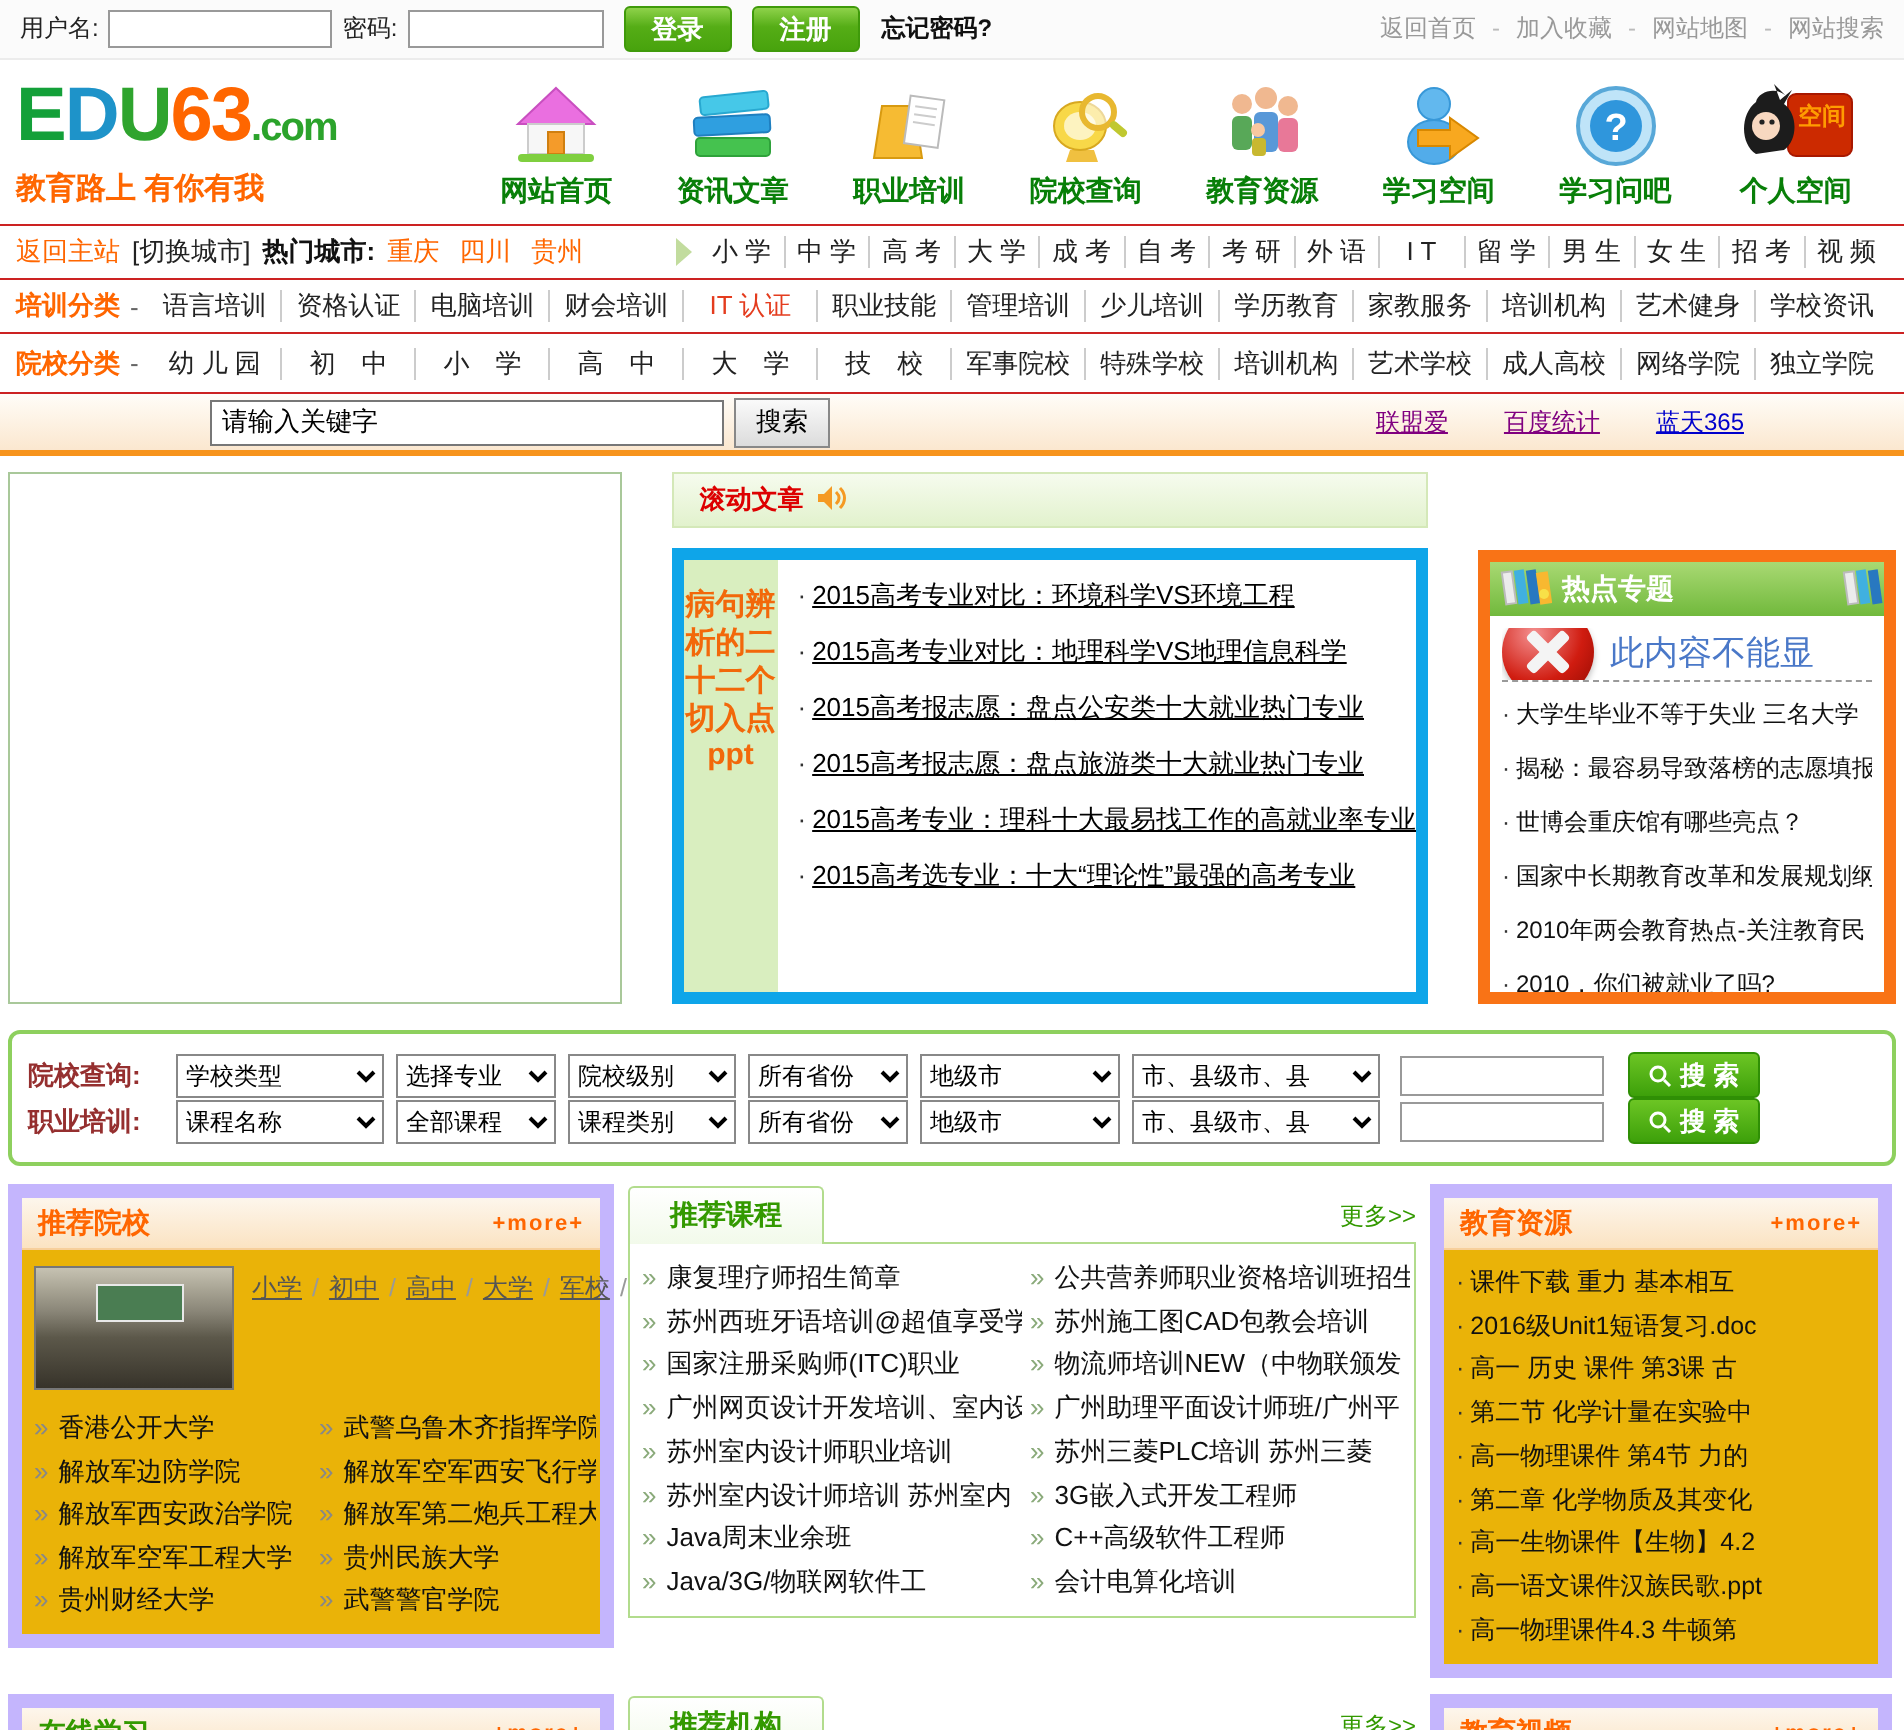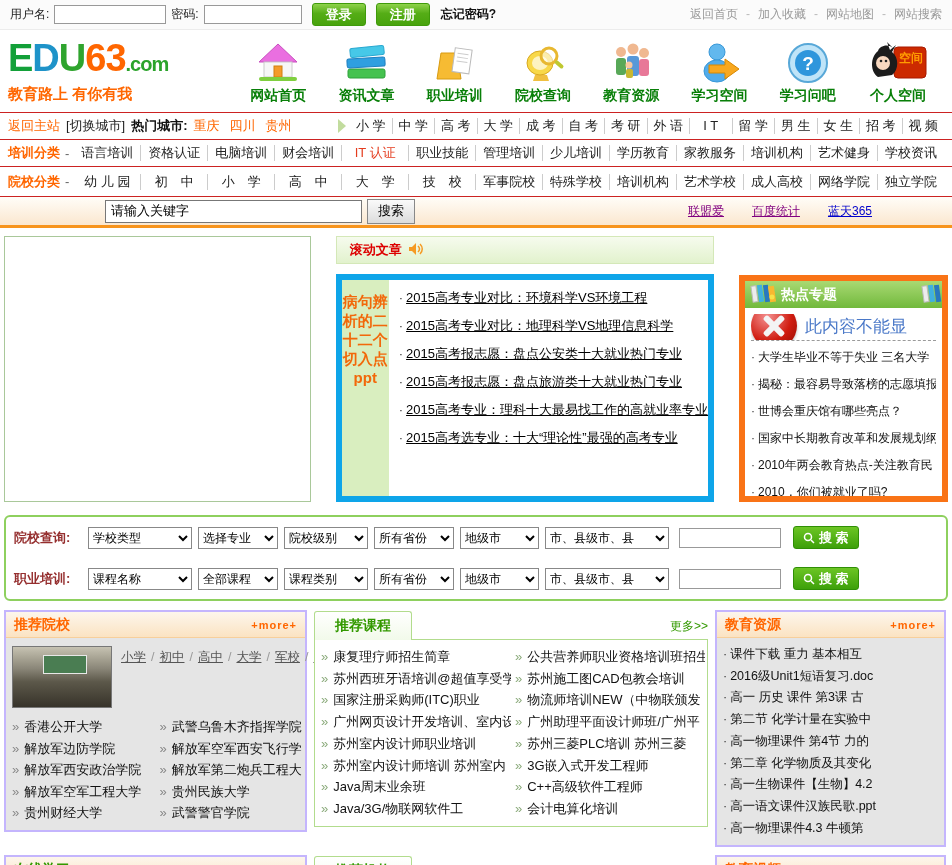--- a/index.html
+++ b/index.html
@@ -79,33 +79,33 @@
 .err-circle{width:46px;height:46px;flex:0 0 46px;border-radius:50%;position:relative;
   background:radial-gradient(circle at 35% 30%,#f49090,#d01c10 55%,#8c0800);box-shadow:0 2px 3px rgba(0,0,0,.25)}
 .err-circle .x1,.err-circle .x2{position:absolute;left:10px;top:20px;width:26px;height:6px;background:#f4f4f4;border-radius:2px}
 .x1{transform:rotate(45deg)}.x2{transform:rotate(-45deg)}
 .broken-text{color:#4a78c8;font-size:17px;white-space:nowrap}
 .hot-links{padding:3px 6px}
 .hot-links li{line-height:27px;font-size:12px;color:#111;cursor:pointer;white-space:nowrap;overflow:hidden}
 .hot-links li::before{content:"·";display:inline-block;margin-right:3px;color:#333}
 
 
-.query-panel{margin:13px 4px 0;border:2px solid #8ed05e;border-radius:6px;padding:9px 8px;display:flex;flex-direction:column;gap:18px;background:#fff}
+.query-panel{margin:13px 4px 0;border:2px solid #8ed05e;border-radius:6px;padding:9px 8px;display:flex;flex-direction:column;gap:0;background:#fff}
 .q-row{display:flex;align-items:center;gap:6px}
 .q-label{width:68px;font-weight:bold;color:#952f2f;font-size:13px;white-space:nowrap}
 .q-row select{height:22px;font-size:12px;border:1px solid #888;background:#fff}
-.w1{width:104px}.w2{width:80px}.w3{width:84px}.w4{width:80px}.w5{width:79px}.w6{width:124px}
+.w1{width:104px}.w2{width:80px}.w3{width:84px}.w4{width:80px}.w5{width:100px}.w6{width:124px}
 .q-input{width:102px;height:20px;border:1px solid #999;margin-left:4px}
 .q-btn{display:flex;align-items:center;gap:4px;height:23px;padding:0 9px;margin-left:6px;border:1px solid #2f8f05;border-radius:3px;
   background:linear-gradient(180deg,#6cc524,#3da00a);color:#fff;font-weight:bold;font-size:13px;cursor:pointer}
 
 
 .columns{display:flex;gap:7px;padding:0 4px;margin-top:9px;align-items:flex-start}
 .colA{width:303px}.colB{width:394px}.colC{width:231px}
-.obox{border:2px solid #c4b5fd;background:#e5e5e5}
+.obox{border:7px solid #c4b5fd;background:#eab308}
 .ohead{height:26px;background:linear-gradient(180deg,#fdf6ec,#fbe3c2);border-bottom:1px solid #f7cf9b;
   display:flex;align-items:center;justify-content:space-between;padding:0 8px}
 .ohead .t{color:#f60;font-weight:bold;font-size:14px}
 .ohead .t.green{color:#339900}
 .ohead .m{color:#f60;font-size:11px;font-weight:bold;letter-spacing:1px;cursor:pointer}
 .schools-top{display:flex;gap:9px;padding:8px 6px 4px}
 .thumb{width:100px;height:62px;flex:0 0 100px;border:1px solid #777;position:relative;
   background:linear-gradient(180deg,#c6c2b2 0%,#a8a494 18%,#8a8678 36%,#5c584a 58%,#37332a 100%)}
 .thumb::after{content:"";position:absolute;left:30px;top:8px;width:42px;height:17px;background:#4a7d52;border:1px solid #e8e8e8}
 .slash-list{flex:1;line-height:22px;font-size:12.5px}

